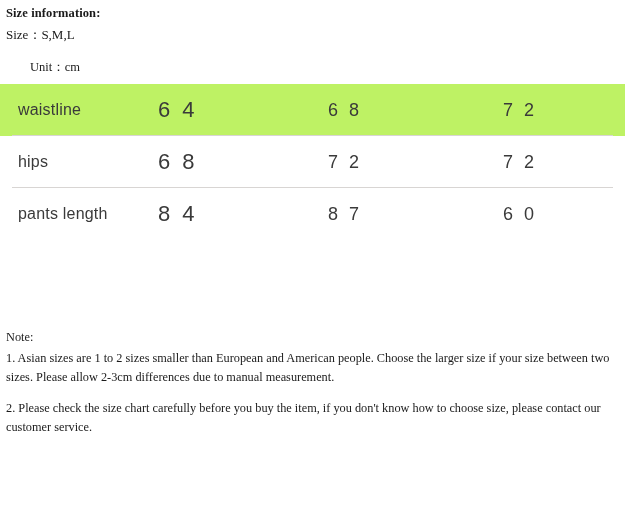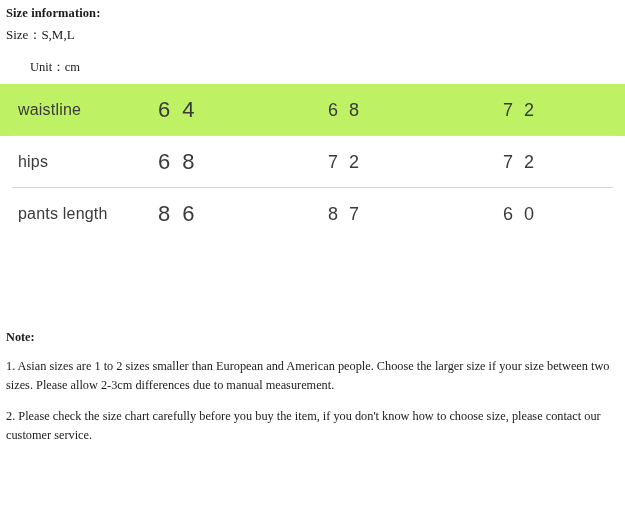--- a/index.html
+++ b/index.html
@@ -96,22 +96,22 @@
   }
   .notes {
     position: absolute;
     left: 6px;
     top: 328px;
     width: 612px;
     font-size: 12.3px;
     line-height: 1.55;
   }
   .notes-title {
-    font-weight: bold;
-    margin-bottom: 10px;
+    font-weight: normal;
+    margin-bottom: 2px;
   }
   .note-p {
     margin: 0 0 12px 0;
   }
   .note-p:last-child {
     margin-bottom: 0;
   }
 </style>
 </head>
 <body>
@@ -136,21 +136,21 @@
     <div class="chart-row">
       <div class="cell label">hips</div>
       <div class="cell c1">6 8</div>
       <div class="cell c2">7 2</div>
       <div class="cell c3">7 2</div>
       <div class="row-sep"></div>
     </div>
 
     <div class="chart-row">
       <div class="cell label">pants length</div>
-      <div class="cell c1">8 6</div>
+      <div class="cell c1">8 4</div>
       <div class="cell c2">8 7</div>
       <div class="cell c3">6 0</div>
     </div>
 
   </div>
 
   <div class="notes">
     <div class="notes-title">Note:</div>
     <p class="note-p">1. Asian sizes are 1 to 2 sizes smaller than European and American people. Choose the larger size if your size between two sizes. Please allow 2-3cm differences due to manual measurement.</p>
     <p class="note-p">2. Please check the size chart carefully before you buy the item, if you don't know how to choose size, please contact our customer service.</p>

